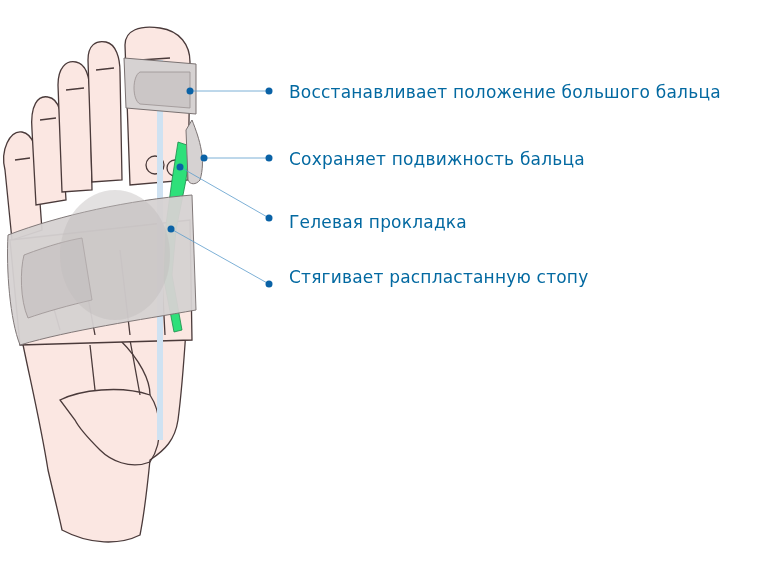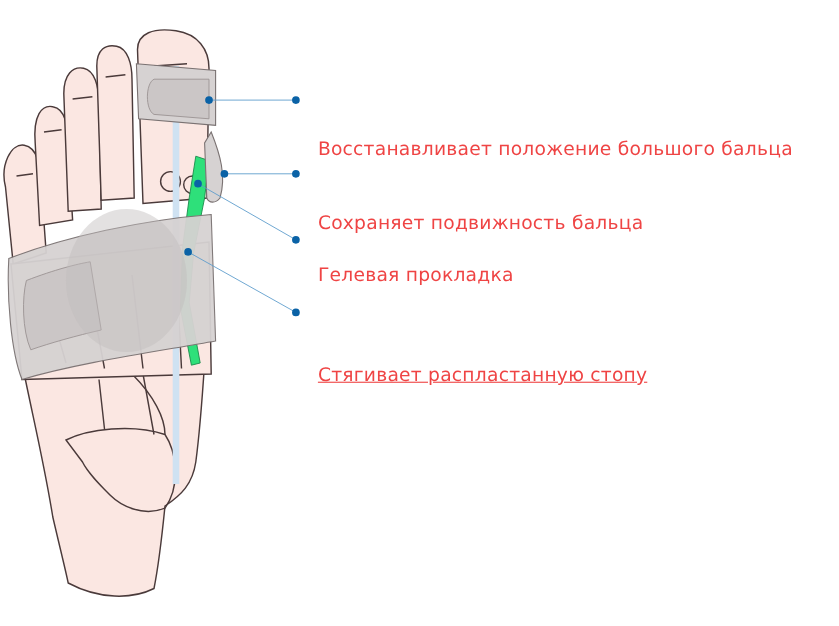--- a/index.html
+++ b/index.html
@@ -1,19 +1,19 @@
 <!DOCTYPE html>
 <html><head>
 <meta charset="utf-8">
 <style>
   html, body { margin: 0; padding: 0; background: #ffffff; }
   body { width: 763px; height: 569px; position: relative; overflow: hidden; font-family: "DejaVu Sans", sans-serif; }
   #stage { position: absolute; left: 0; top: 0; width: 763px; height: 569px; }
   svg { position: absolute; left: 0; top: 0; }
-  .label { position: absolute; left: 289px; font-size: 17px; color: #ef4444; white-space: nowrap; letter-spacing: 0.2px; line-height: 20px; margin-top: 44px; }
+  .label { position: absolute; left: 289px; font-size: 17px; color: #0369a1; white-space: nowrap; letter-spacing: 0.2px; line-height: 20px; }
 </style>
 </head>
 <body>
 
 <div id="stage">
   <svg width="763" height="569" viewBox="0 0 763 569">
 
     <g fill="#fbe7e2" stroke="#4a3a3a" stroke-width="1.3">
       <path d="M20,330 C30,380 40,420 48,470 C55,500 60,520 62,530 C90,545 120,545 140,535 C145,510 148,480 150,460 C165,450 175,440 178,420 C182,390 184,360 186,330 Z"></path>
       <path d="M60,400 C80,390 120,385 150,395 C160,410 165,440 150,462 C130,470 110,460 100,450 C90,440 80,430 75,420 Z" fill="none"></path>
@@ -64,15 +64,15 @@
       <circle cx="269" cy="158" r="3.5"></circle>
       <circle cx="180" cy="167" r="3.5"></circle>
       <circle cx="269" cy="218" r="3.5"></circle>
       <circle cx="171" cy="229" r="3.5"></circle>
       <circle cx="269" cy="284" r="3.5"></circle>
     </g>
   </svg>
 
   <div class="label" style="top:82px;">Восстанавливает положение большого бальца</div>
   <div class="label" style="top:149px;">Сохраняет подвижность бальца</div>
-  <div class="label" style="top:196px;">Гелевая прокладка</div>
-  <div class="label" style="top:287px;text-decoration:underline;">Стягивает распластанную стопу</div>
+  <div class="label" style="top:212px;">Гелевая прокладка</div>
+  <div class="label" style="top:267px;">Стягивает распластанную стопу</div>
 </div>
 
 </body></html>

